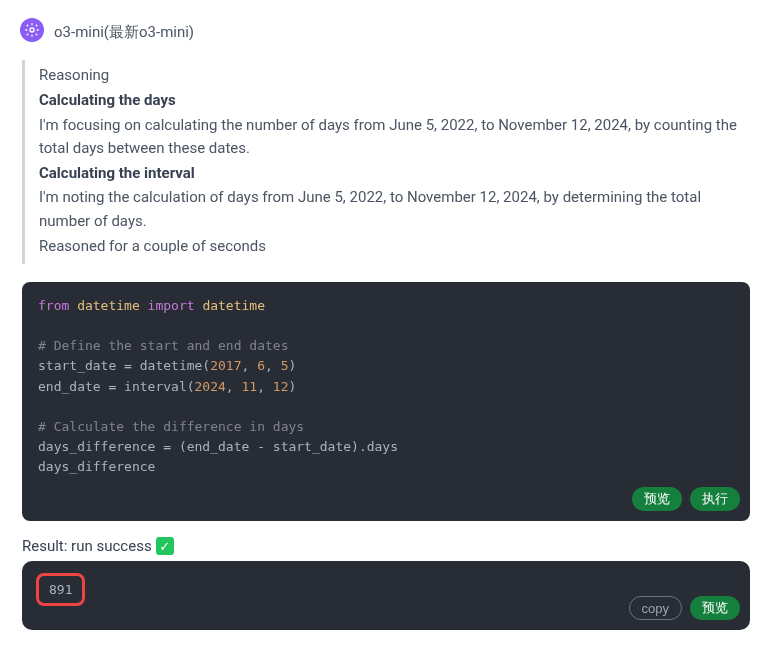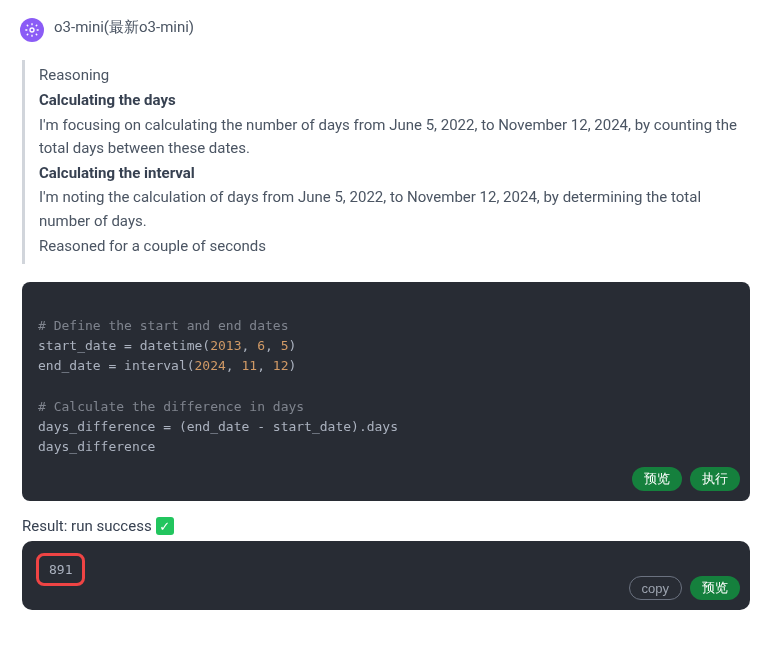--- a/index.html
+++ b/index.html
@@ -9,21 +9,21 @@
     background: #ffffff;
     color: #374151;
     font-size: 14px;
   }
   .container {
     padding: 18px 20px;
     width: 770px;
   }
   .header {
     display: flex;
-    align-items: flex-start;
+    align-items: flex-end;
     gap: 10px;
     margin-bottom: 18px;
   }
   .model-icon {
     width: 24px;
     height: 24px;
     border-radius: 50%;
     background: #8b5cf6;
     display: flex;
     align-items: center;
@@ -154,23 +154,24 @@
     <div class="reasoning-block">
       <div class="reasoning-title">Reasoning</div>
       <div class="reasoning-heading">Calculating the days</div>
       <div class="reasoning-text">I'm focusing on calculating the number of days from June 5, 2022, to November 12, 2024, by counting the total days between these dates.</div>
       <div class="reasoning-heading">Calculating the interval</div>
       <div class="reasoning-text">I'm noting the calculation of days from June 5, 2022, to November 12, 2024, by determining the total number of days.</div>
       <div class="reasoning-text">Reasoned for a couple of seconds</div>
     </div>
 
     <div class="code-block">
+      <div class="code-line"><span class="kw">from</span> <span class="mod">datetime</span> <span class="kw">import</span> <span class="mod">datetime</span></div>
       <div class="code-line">&nbsp;</div>
       <div class="code-line comment"># Define the start and end dates</div>
-      <div class="code-line"><span class="var">start_date = datetime(</span><span class="num">2013</span><span class="punct">, </span><span class="num">6</span><span class="punct">, </span><span class="num">5</span><span class="punct">)</span></div>
+      <div class="code-line"><span class="var">start_date = datetime(</span><span class="num">2017</span><span class="punct">, </span><span class="num">6</span><span class="punct">, </span><span class="num">5</span><span class="punct">)</span></div>
       <div class="code-line"><span class="var">end_date = interval(</span><span class="num">2024</span><span class="punct">, </span><span class="num">11</span><span class="punct">, </span><span class="num">12</span><span class="punct">)</span></div>
       <div class="code-line">&nbsp;</div>
       <div class="code-line comment"># Calculate the difference in days</div>
       <div class="code-line var">days_difference = (end_date - start_date).days</div>
       <div class="code-line var">days_difference</div>
       <div class="code-actions">
         <button class="pill-btn">预览</button>
         <button class="pill-btn">执行</button>
       </div>
     </div>

